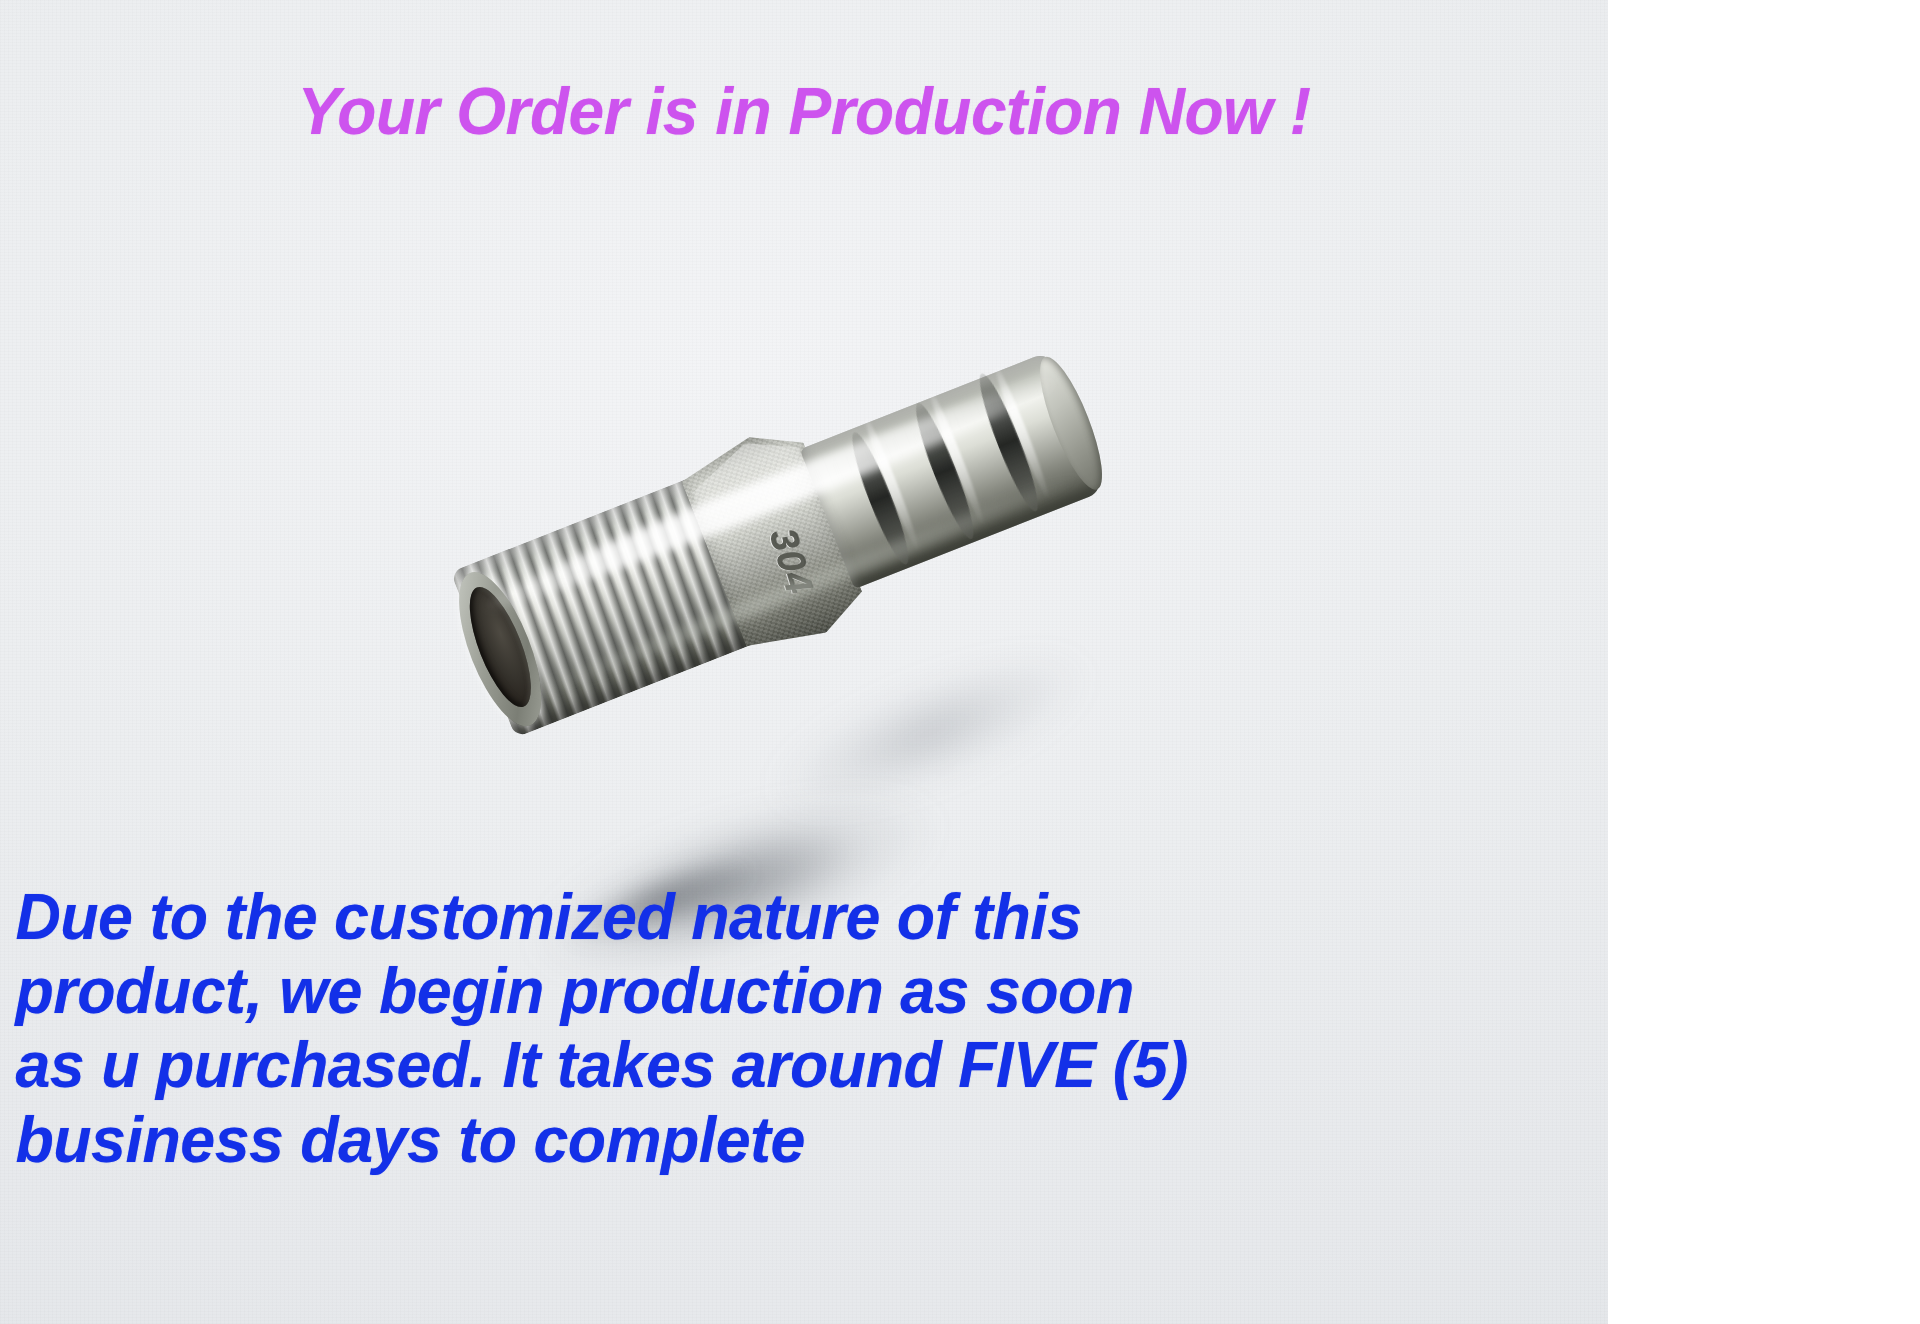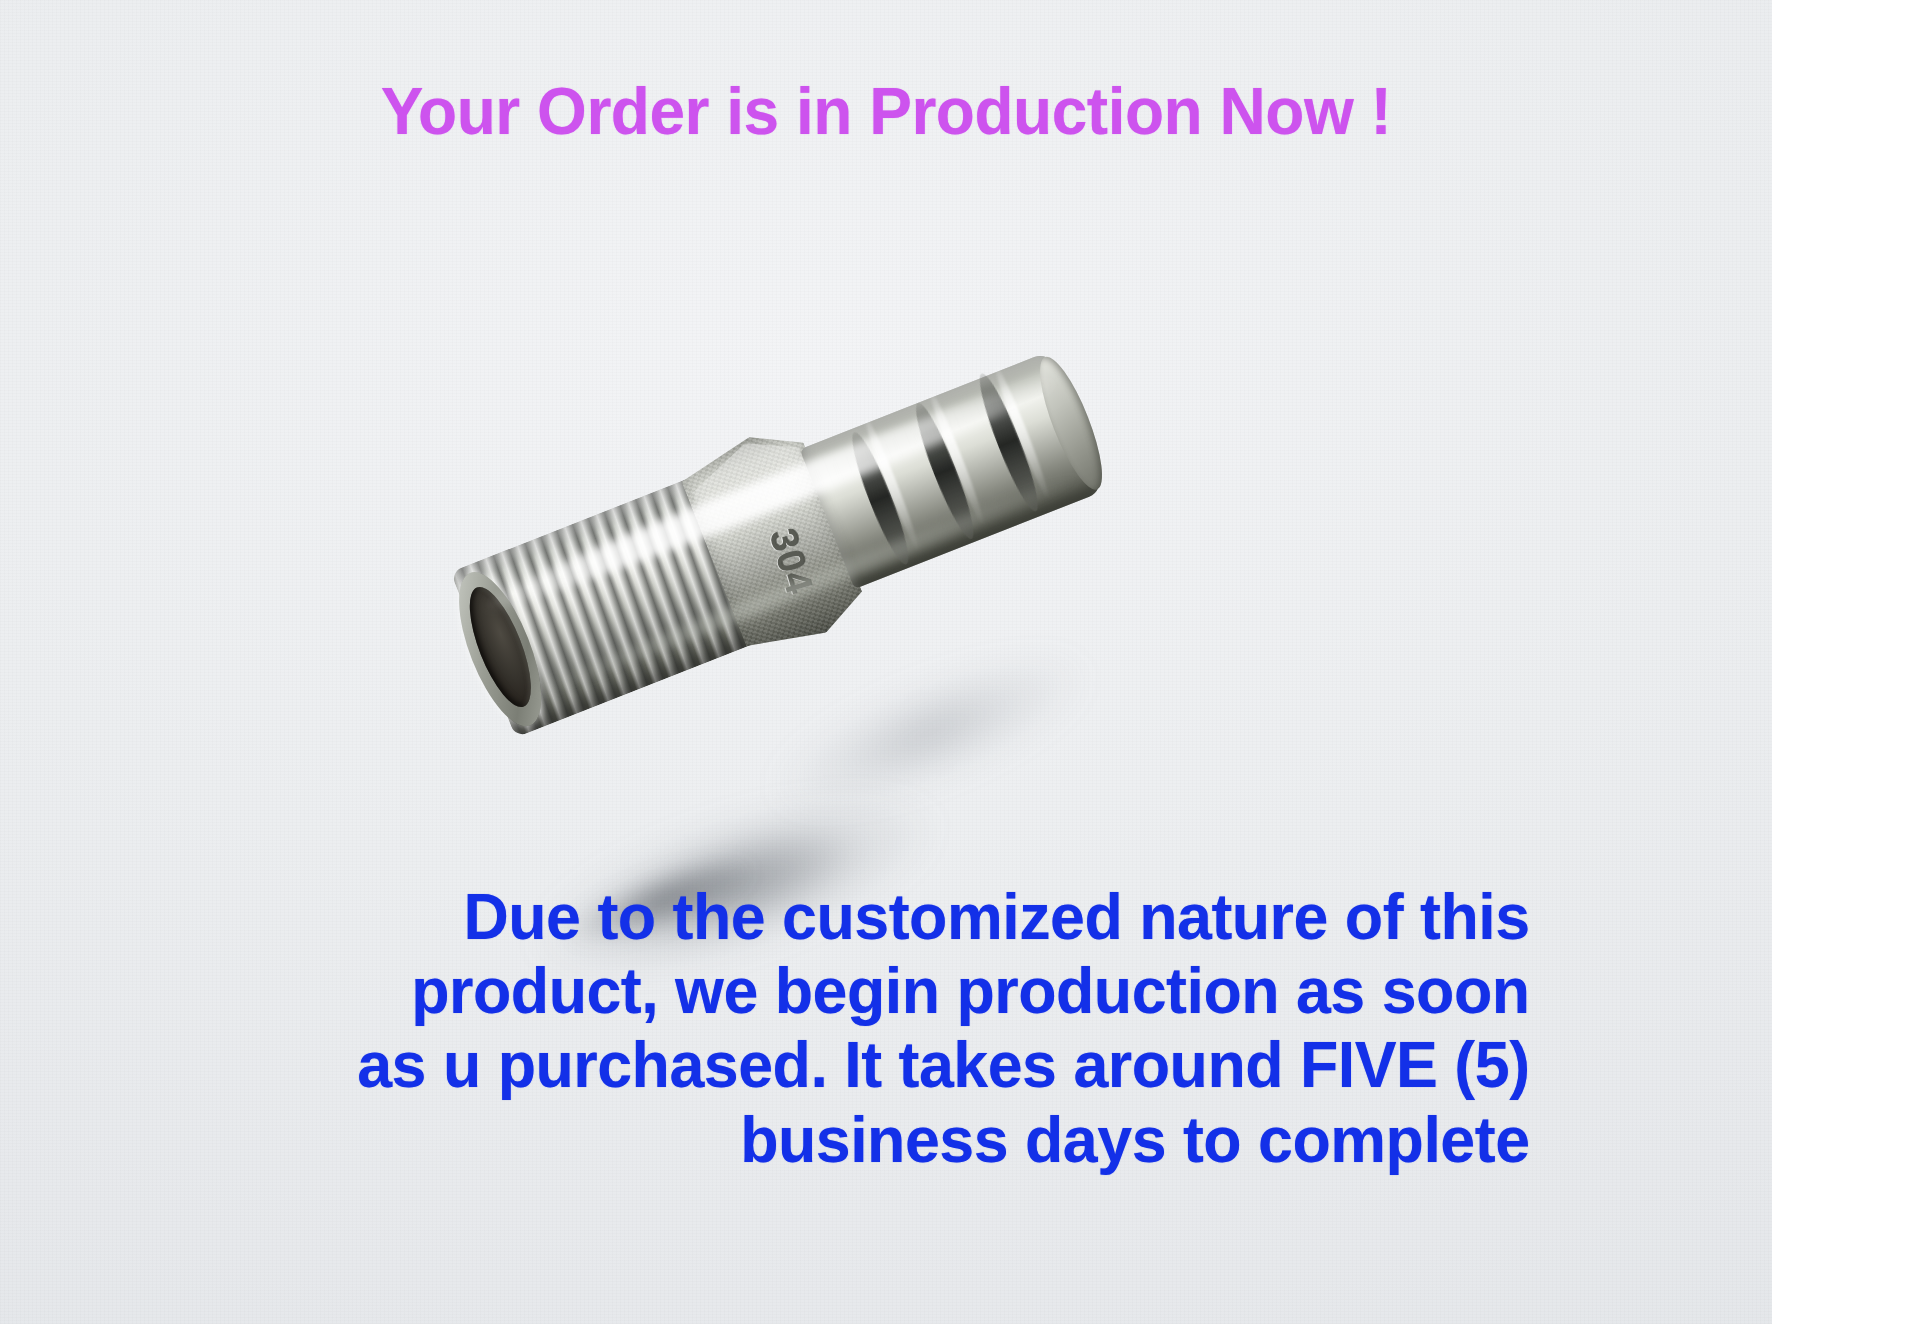--- a/index.html
+++ b/index.html
@@ -4,24 +4,25 @@
 <style>
   html,body{margin:0;padding:0;}
   body{
     width:1920px;height:1324px;
     background:#ffffff;
     font-family:"Liberation Sans", sans-serif;
     overflow:hidden;
   }
   #stage{
     position:relative;
-    width:1772px;height:1324px;
+    width:1608px;height:1324px;
     background:
       radial-gradient(ellipse 120% 90% at 46% 28%, #f3f4f6 0%, #eceef0 45%, #e7e9ec 78%, #e3e6e9 100%);
     overflow:hidden;
+    font-style:italic;
   }
   
   #grain{
     position:absolute;inset:0;
     background-image:
       repeating-linear-gradient(0deg, rgba(0,0,0,.012) 0 1px, rgba(255,255,255,0) 1px 3px),
       repeating-linear-gradient(90deg, rgba(0,0,0,.010) 0 1px, rgba(255,255,255,0) 1px 4px);
     pointer-events:none;
   }
 
@@ -260,21 +261,21 @@
     filter:blur(5px);
     pointer-events:none;
   }
 
   
   .bodycopy{
     position:absolute;
     left:0;
     top:880px;
     width:1545px;
-    text-align:right;
+    text-align:left;
     color:#1330e8;
     font-size:64px;
     font-weight:bold;
     line-height:1.16;
     letter-spacing:-.5px;
     text-shadow:0 0 1px rgba(19,48,232,.5);
   }
   .bodycopy .ln{display:block;white-space:nowrap;transform:scaleX(.98);}
 </style>
 </head>

